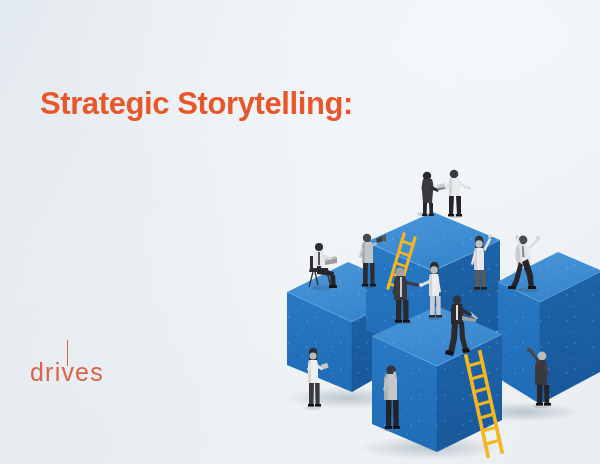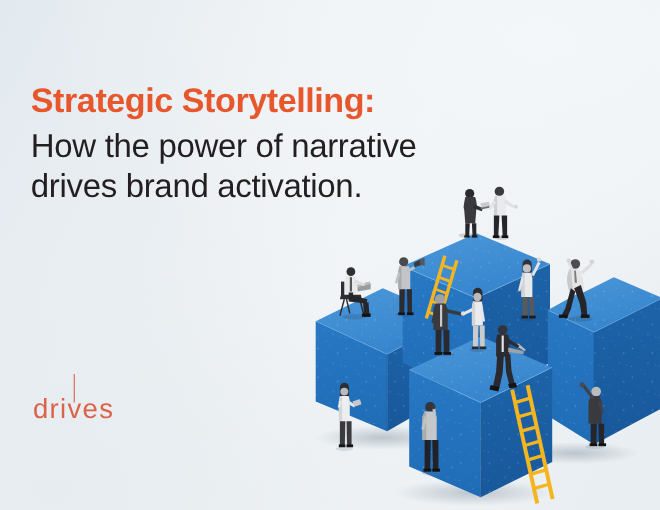--- a/index.html
+++ b/index.html
@@ -24,21 +24,21 @@
 
   
   #textblock {
     position: absolute;
     left: 28px;
     top: 76px;
     width: 470px;
     z-index: 40;
   }
   #headline {
-    margin: 0;
+    margin: 12px;
     font-size: 31px;
     line-height: 1.06;
     font-weight: bold;
     letter-spacing: -0.4px;
     color: #e8562b;
     white-space: nowrap;
   }
   #subline {
     margin: 7px 0 0 0;
     font-size: 30px;
@@ -389,24 +389,20 @@
         <path d="M544 385 l0.6 20 h4.6 l0 -20 z" fill="#26262a"></path>
         <rect x="536" y="403" width="7" height="2.6" fill="#121214"></rect>
         <rect x="544" y="403" width="7" height="2.6" fill="#121214"></rect>
       </g>
 
     </svg>
   </div>
 
   <div id="textblock">
     <h1 id="headline">Strategic Storytelling:</h1>
-    <p id="subline">
-      <span class="l1">How the power of narrative</span>
-      <span class="l2">drives brand activation.</span>
-    </p>
   </div>
 
   <div id="logo">
     <span class="word">
       <span>drives</span>
       <span class="istem"></span>
     </span>
   </div>
 
 </div>

